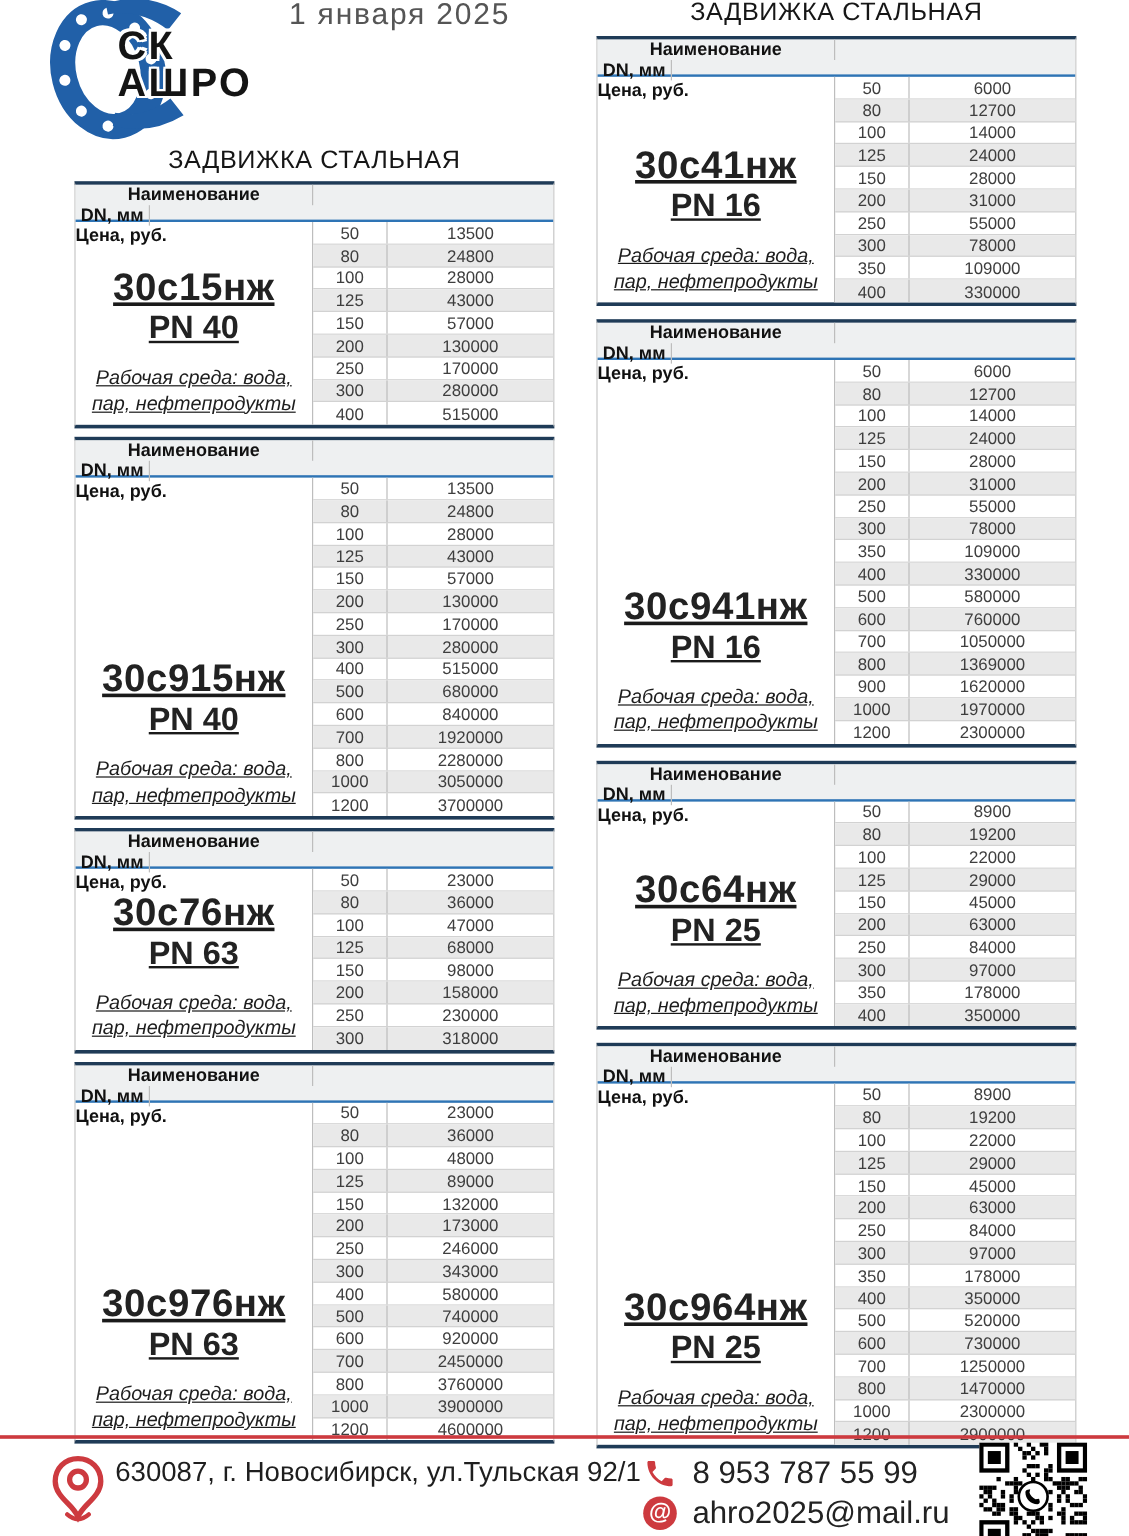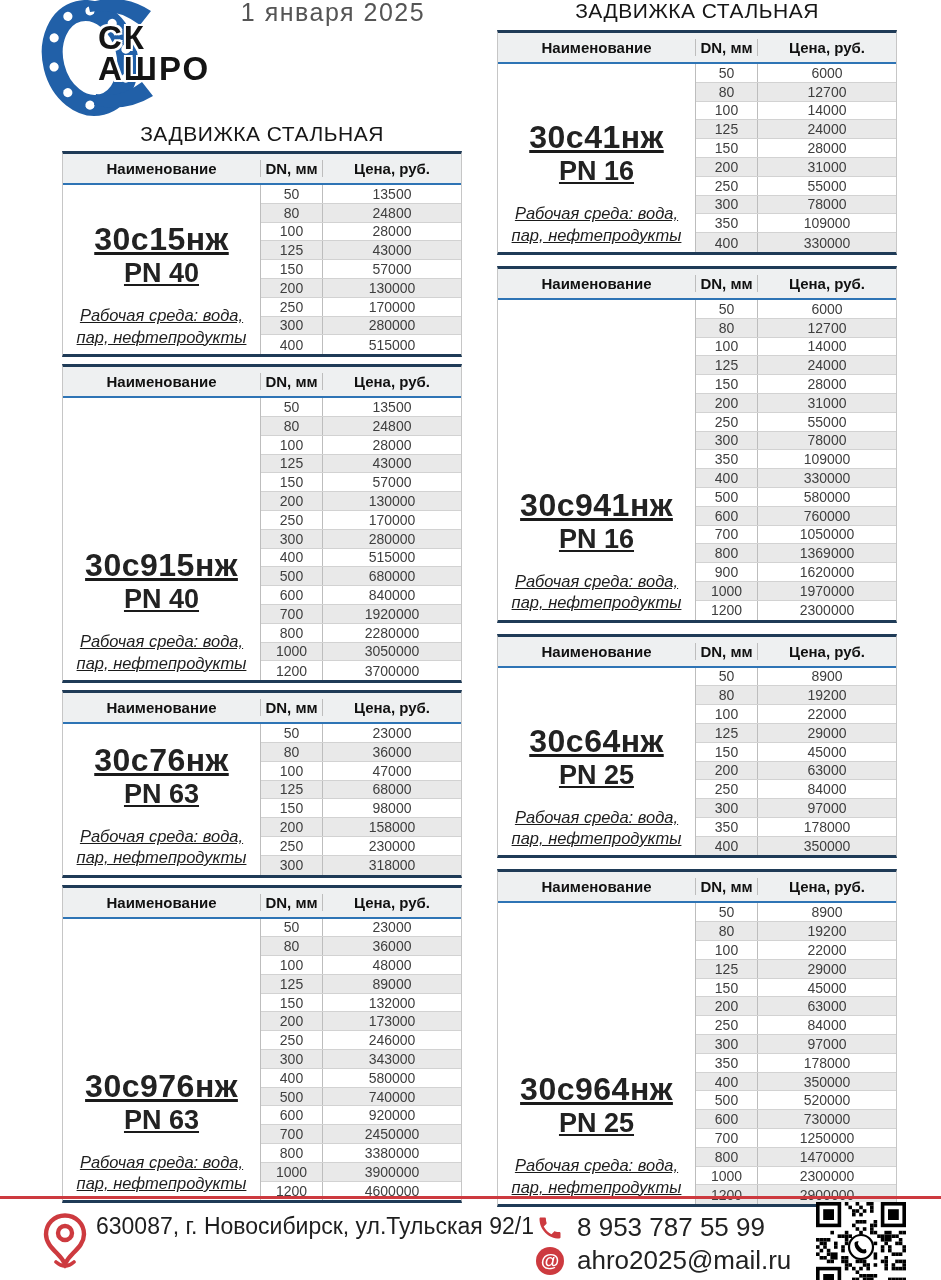--- a/index.html
+++ b/index.html
@@ -27,22 +27,22 @@
 
   
   .tcol{position:absolute;width:400px;display:flex;flex-direction:column;}
   #col-left{left:62px;top:151px;gap:7px;}
   #col-right{left:497px;top:30px;gap:11px;}
 
   .ptable{border-left:1px solid #c6c6c6;border-right:1px solid #c6c6c6;
           border-top:3px solid var(--navy,#1f3b57);border-bottom:3px solid var(--navy,#1f3b57);
           background:#fff;}
   .ptable-head{display:flex;background:var(--headbg,#eef0f1);height:31px;
-               border-bottom:2px solid var(--rule,#2e74b5);align-items:center;
-               font-weight:700;font-size:15px;color:#111;}
+               border-bottom:2px solid var(--rule,#2e74b5);align-items:flex-start;
+               font-weight:700;font-size:15px;color:#111;flex-direction:column;}
   .h-name{width:198px;display:flex;align-items:center;justify-content:center;border-right:1px solid #bdbdbd;}
   .h-dn{width:62px;display:flex;align-items:center;justify-content:center;border-right:1px solid #bdbdbd;}
   .h-price{flex:1;display:flex;align-items:center;justify-content:center;}
 
   .ptable-body{display:flex;align-items:stretch;}
   .name-cell{width:198px;border-right:1px solid #bdbdbd;display:flex;flex-direction:column;
              align-items:center;justify-content:flex-end;text-align:center;padding:6px 8px;text-decoration:underline;}
   .model{font-size:32px;font-weight:800;color:#222;letter-spacing:0.5px;}
   .pn{font-size:27px;font-weight:800;color:#222;}
   .note{font-size:16.5px;font-style:italic;color:#1d1d1d;margin-top:16px;line-height:1.3;}
@@ -338,21 +338,21 @@
             <div class="t-row">
               <div class="dn-cell">600</div>
               <div class="price-cell">920000</div>
             </div>
             <div class="t-row">
               <div class="dn-cell">700</div>
               <div class="price-cell">2450000</div>
             </div>
             <div class="t-row">
               <div class="dn-cell">800</div>
-              <div class="price-cell">3380000</div>
+              <div class="price-cell">3760000</div>
             </div>
             <div class="t-row">
               <div class="dn-cell">1000</div>
               <div class="price-cell">3900000</div>
             </div>
             <div class="t-row">
               <div class="dn-cell">1200</div>
               <div class="price-cell">4600000</div>
             </div>
           </div>

